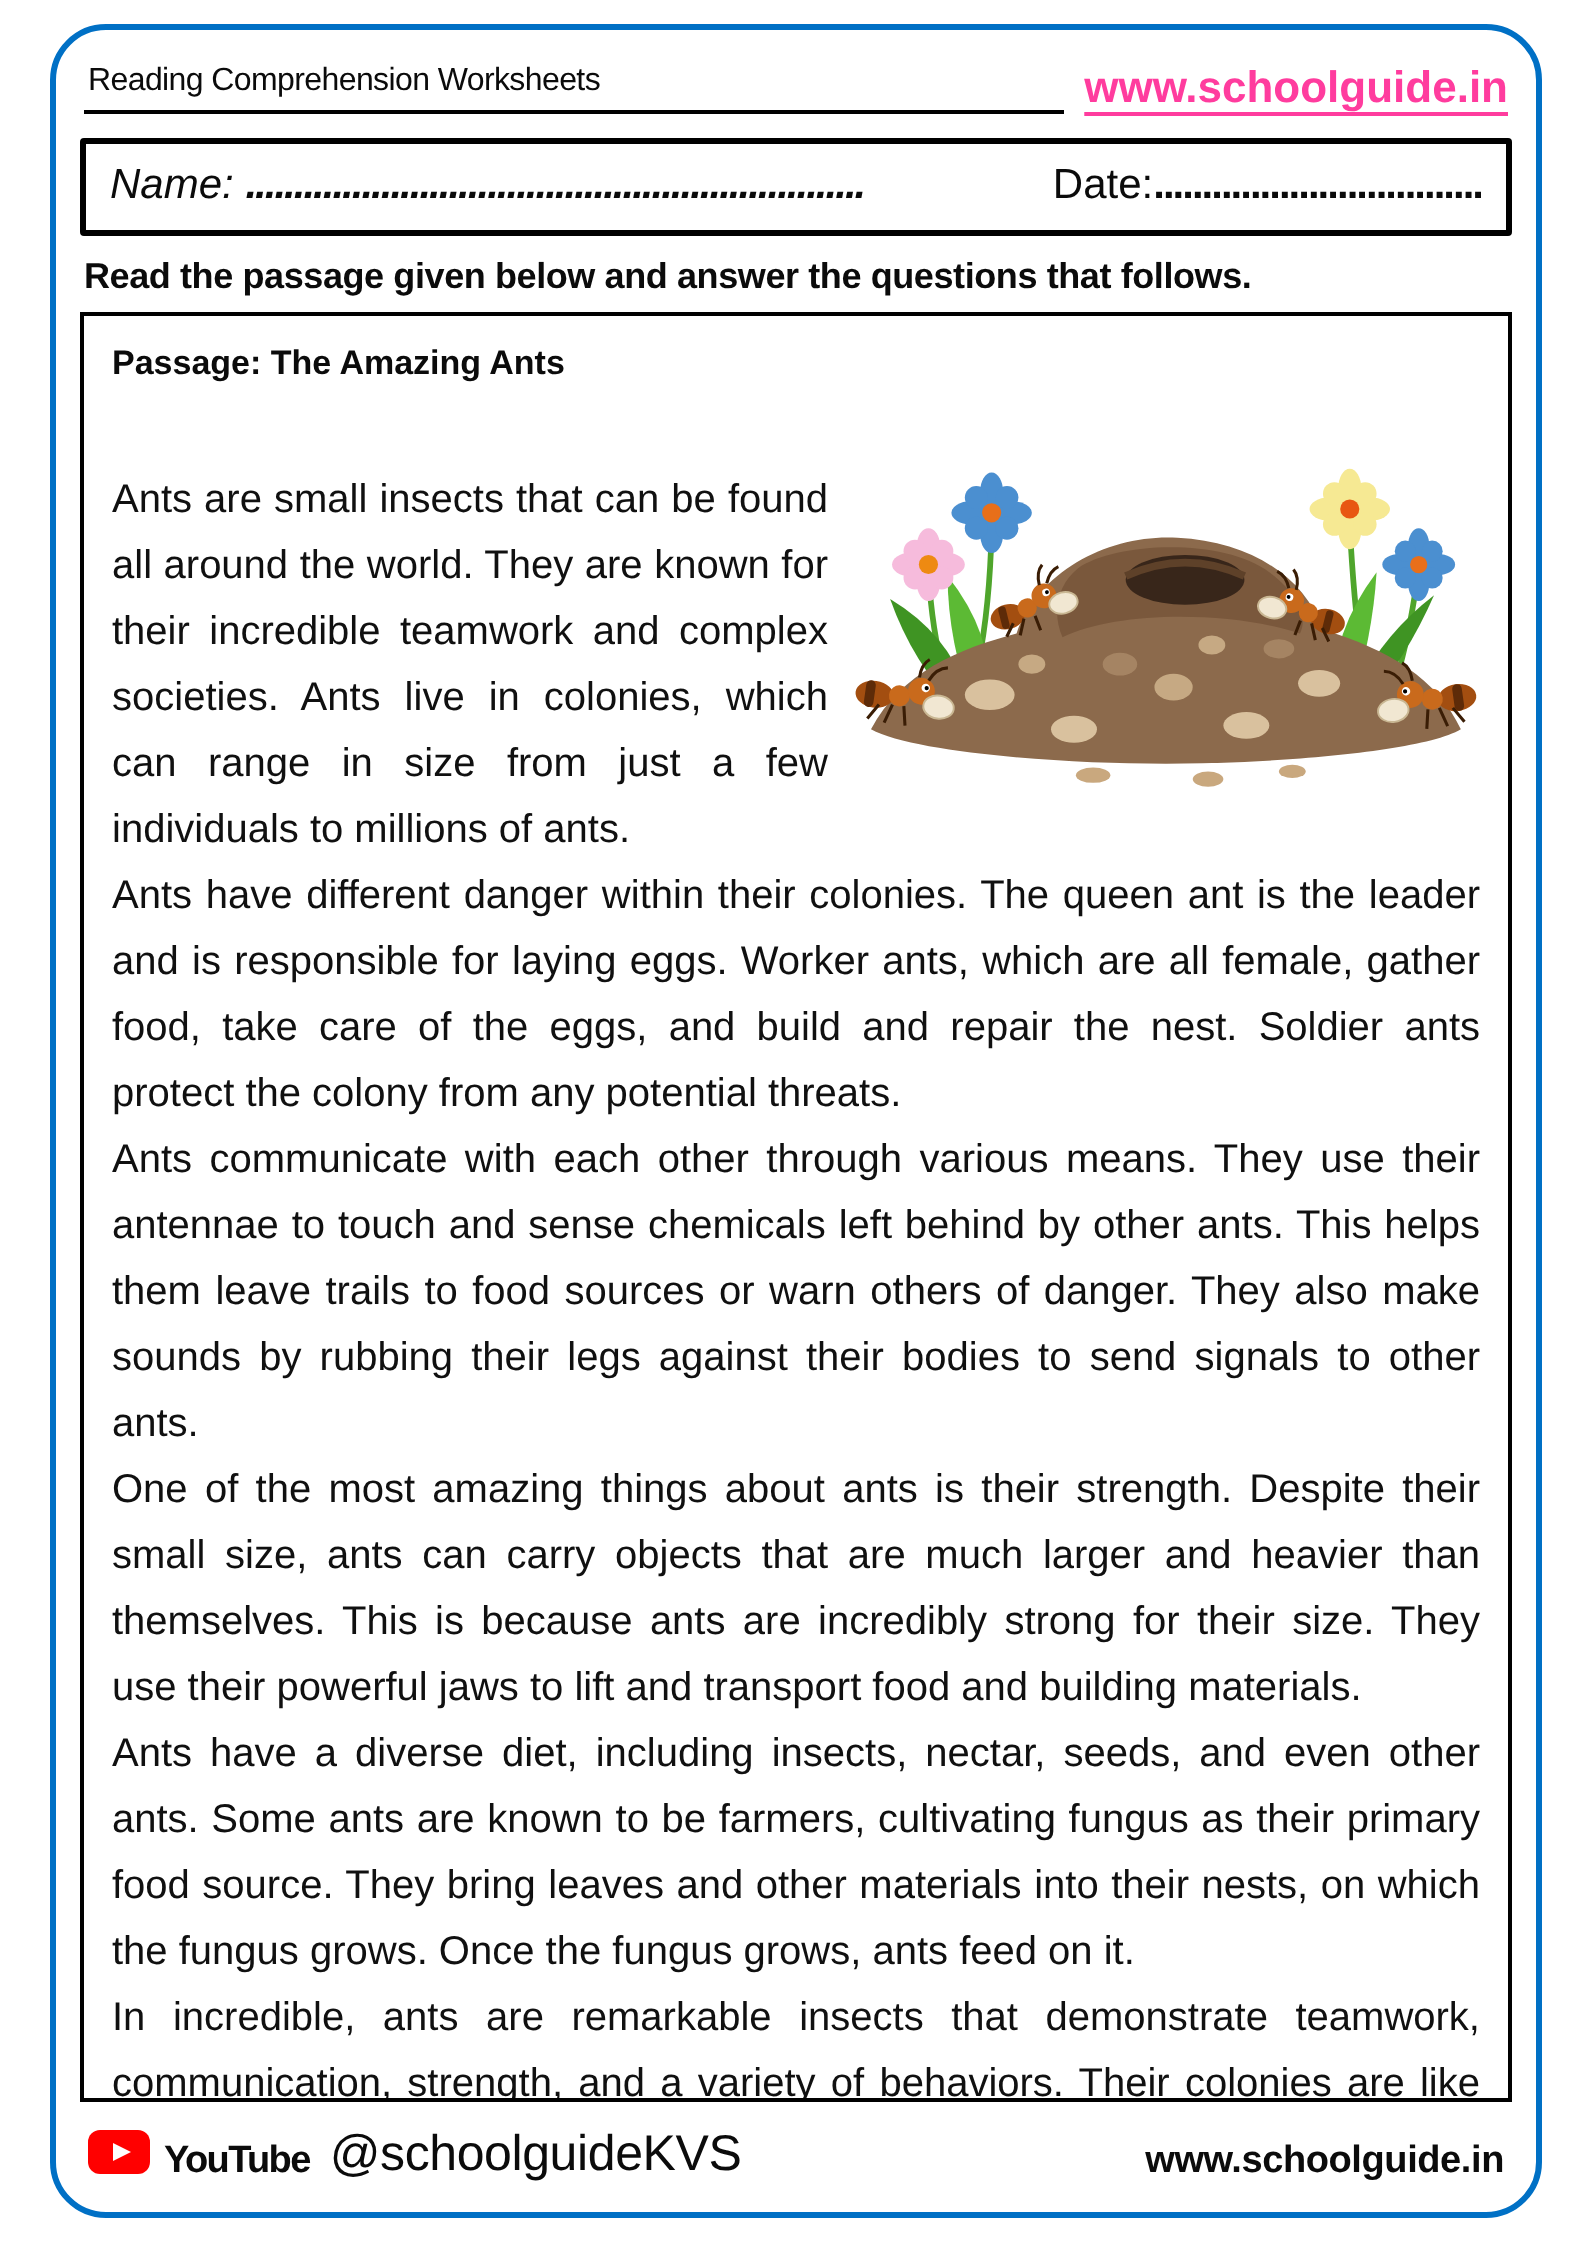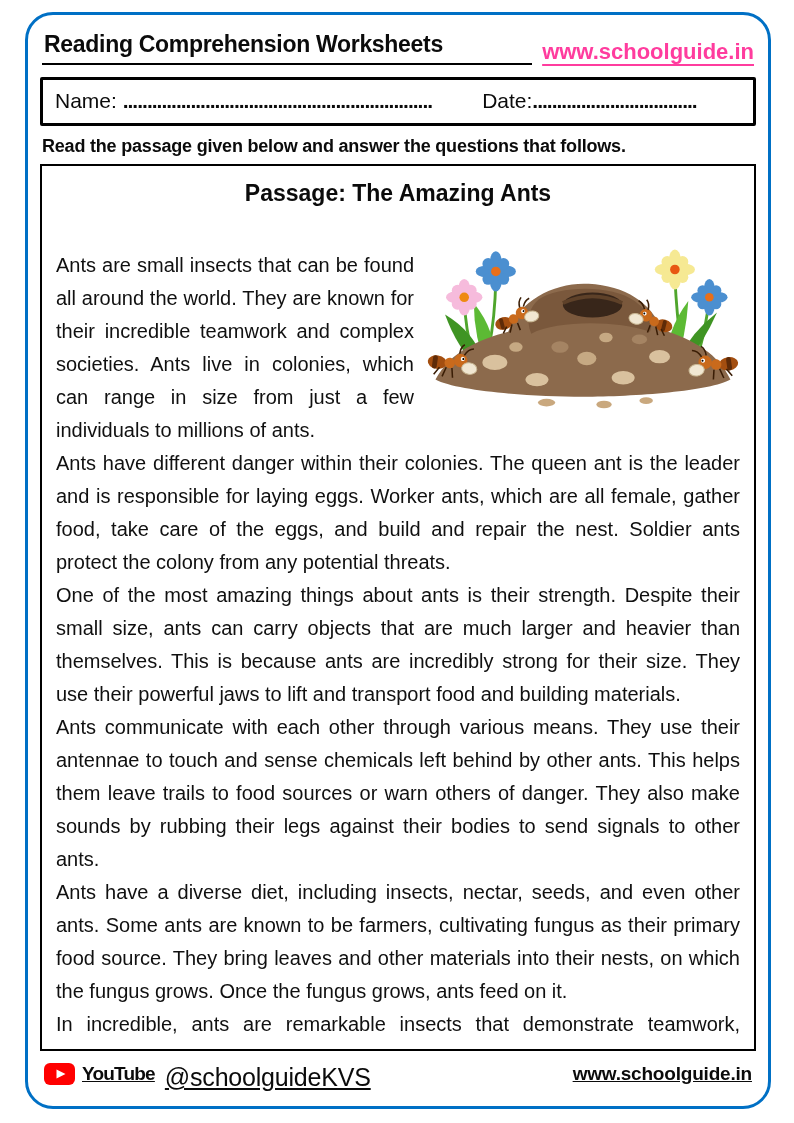--- a/index.html
+++ b/index.html
@@ -5,47 +5,47 @@
   * { margin:0; padding:0; box-sizing:border-box; }
   html,body { width:794px; height:1123px; background:#ffffff;
     font-family:"Liberation Sans","DejaVu Sans",sans-serif; color:#0b0b0b; }
   .page { width:794px; height:1123px; position:relative; background:#fff; }
   .frame { position:absolute; left:25px; top:12px; width:746px; height:1097px;
     border:3px solid #0070C5; border-radius:28px; display:flex; flex-direction:column;
     padding:12px 12px 8px 12px; background:#fff; overflow:hidden; }
 
   
   .header { display:flex; align-items:flex-end; margin:4px 2px 0 2px; }
-  .header-title { font-size:23px; font-weight:700; letter-spacing:-0.3px;
+  .header-title { font-size:16px; font-weight:400; letter-spacing:-0.3px;
     border-bottom:2.5px solid #000; padding:0 6px 5px 2px; white-space:nowrap; }
   .header-fill { flex:1; border-bottom:2.5px solid #000; height:1px; }
   .header-link { font-size:22px; font-weight:600; color:#FF3C9E; text-decoration:underline;
     text-underline-offset:5px; padding-left:10px; white-space:nowrap; }
 
   
   .namebox { border:3px solid #000; border-radius:2px; margin-top:12px;
     padding:9px 12px 10px 12px; display:flex; align-items:baseline;
     font-size:21px; white-space:nowrap; overflow:hidden; }
-  .nb-name { flex:1.65; overflow:hidden; }
-  .nb-date { flex:1; overflow:hidden; }
+  .nb-name { flex:1.65; overflow:hidden;font-style:italic; }
+  .nb-date { flex:1; overflow:hidden;text-align:right; }
   .nb-label { font-weight:500; }
   .nb-dots { font-weight:700; letter-spacing:-1px; }
 
   
   .instruction { margin:10px 2px 0 2px; font-size:18px; font-weight:700; letter-spacing:-0.2px; }
 
   
   .passage-box { border:2px solid #000; margin-top:7px; flex:1; padding:10px 14px 8px 14px; overflow:hidden; }
-  .passage-title { text-align:center; font-size:23px; font-weight:700; margin-top:4px; margin-bottom:42px; }
+  .passage-title { text-align:left; font-size:17px; font-weight:700; margin-top:4px; margin-bottom:42px; }
   .passage-body { font-size:20px; line-height:33px; text-align:justify; color:#101010; }
   .passage-body p { margin:0; }
   .illustration { float:right; width:316px; height:166px; margin:-6px 0 4px 10px; }
 
   
-  .footer { display:flex; align-items:flex-start; margin:12px 4px 6px 4px;text-decoration:underline; }
+  .footer { display:flex; align-items:flex-end; margin:12px 4px 6px 4px; }
   .yt-icon { display:inline-block; margin-right:7px; }
   .yt-label { font-size:19px; font-weight:700; letter-spacing:-0.8px; margin-right:10px; }
   .yt-handle { font-size:25px; font-weight:500; letter-spacing:-0.2px; }
   .footer-fill { flex:1; }
   .footer-link { font-size:19px; font-weight:600; letter-spacing:-0.2px; }
 </style>
 </head>
 <body>
 
 <div class="page">
@@ -210,22 +210,22 @@
                 <circle cx="-8.5" cy="-5" r="1.1" fill="#000"></circle>
               <path d="M-9 -9 Q-12 -16 -18 -17 M-4 -10 Q-4 -17 -8 -20" stroke="#3A1D05" stroke-width="1.6" fill="none"></path>
               <path d="M8 6 L11 16 M2 6 L0 16 M15 7 L20 15" stroke="#3A1D05" stroke-width="1.6" fill="none"></path>
               <ellipse cx="-16" cy="4" rx="8" ry="6" fill="#F1E7D2" stroke="#C9B793" stroke-width="1"></ellipse>
             </g>
           </svg>
         </div>
 
         <p>Ants are small insects that can be found all around the world. They are known for their incredible teamwork and complex societies. Ants live in colonies, which can range in size from just a few individuals to millions of ants.</p>
         <p>Ants have different danger within their colonies. The queen ant is the leader and is responsible for laying eggs. Worker ants, which are all female, gather food, take care of the eggs, and build and repair the nest. Soldier ants protect the colony from any potential threats.</p>
+        <p>Ants communicate with each other through various means. They use their antennae to touch and sense chemicals left behind by other ants. This helps them leave trails to food sources or warn others of danger. They also make sounds by rubbing their legs against their bodies to send signals to other ants.</p>
         <p>One of the most amazing things about ants is their strength. Despite their small size, ants can carry objects that are much larger and heavier than themselves. This is because ants are incredibly strong for their size. They use their powerful jaws to lift and transport food and building materials.</p>
-        <p>Ants communicate with each other through various means. They use their antennae to touch and sense chemicals left behind by other ants. This helps them leave trails to food sources or warn others of danger. They also make sounds by rubbing their legs against their bodies to send signals to other ants.</p>
         <p>Ants have a diverse diet, including insects, nectar, seeds, and even other ants. Some ants are known to be farmers, cultivating fungus as their primary food source. They bring leaves and other materials into their nests, on which the fungus grows. Once the fungus grows, ants feed on it.</p>
         <p>In incredible, ants are remarkable insects that demonstrate teamwork, communication, strength, and a variety of behaviors. Their colonies are like well-organized cities with ants playing different roles to ensure the survival of the entire group.</p>
       </div>
     </div>
 
     <div class="footer">
       <span class="yt-icon">
         <svg width="31" height="22" viewBox="0 0 31 22">
           <rect x="0" y="0" width="31" height="22" rx="6" fill="#FF0000"></rect>
           <path d="M12.5 6.5 L21.5 11 L12.5 15.5 Z" fill="#ffffff"></path>

